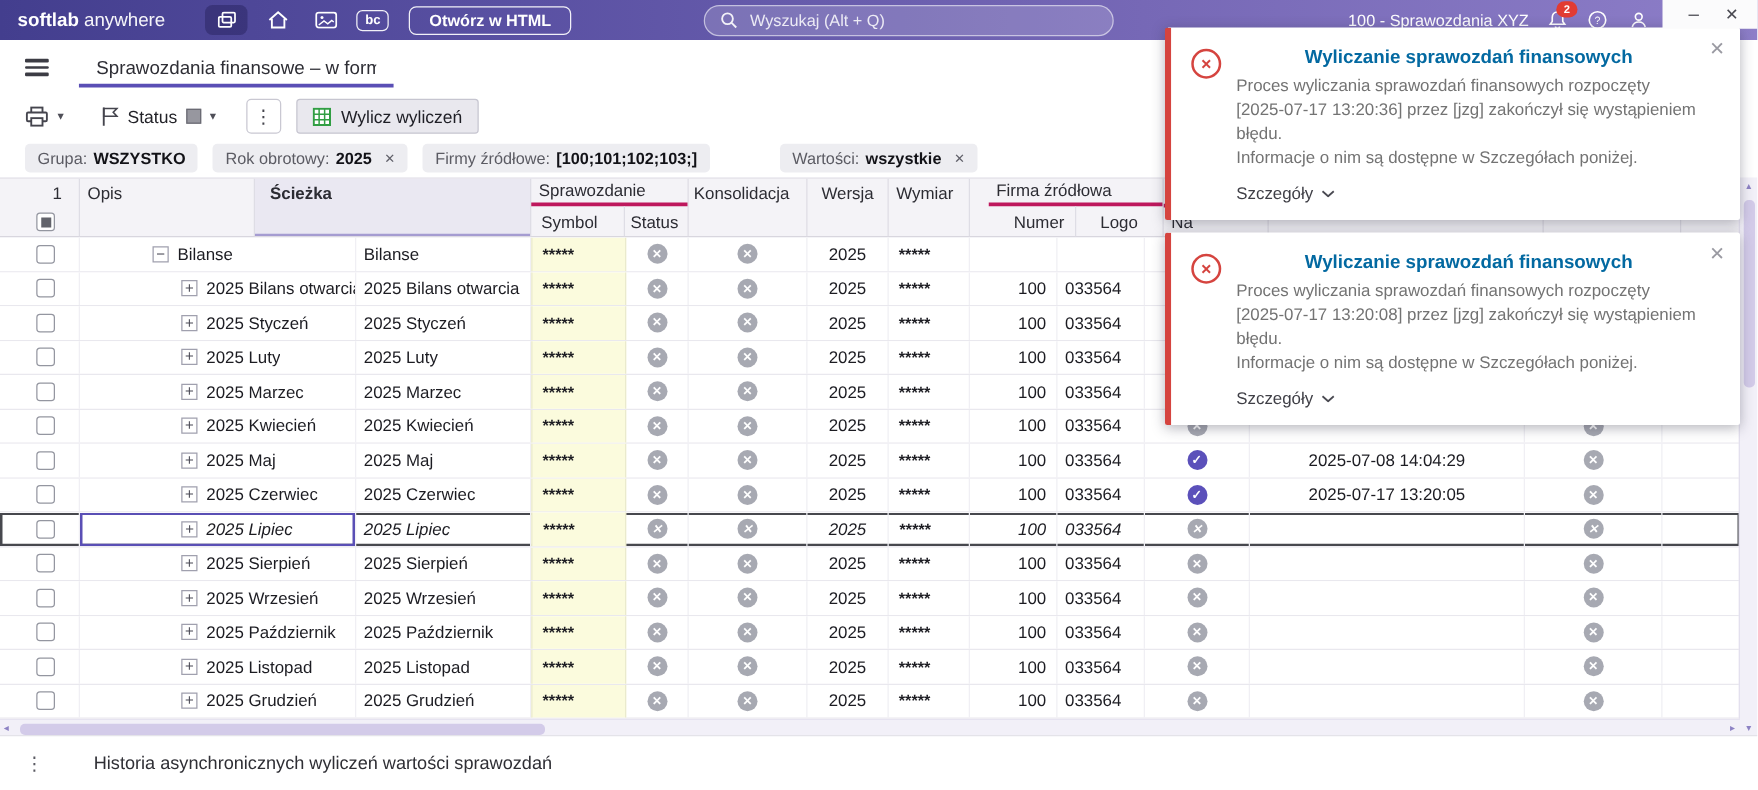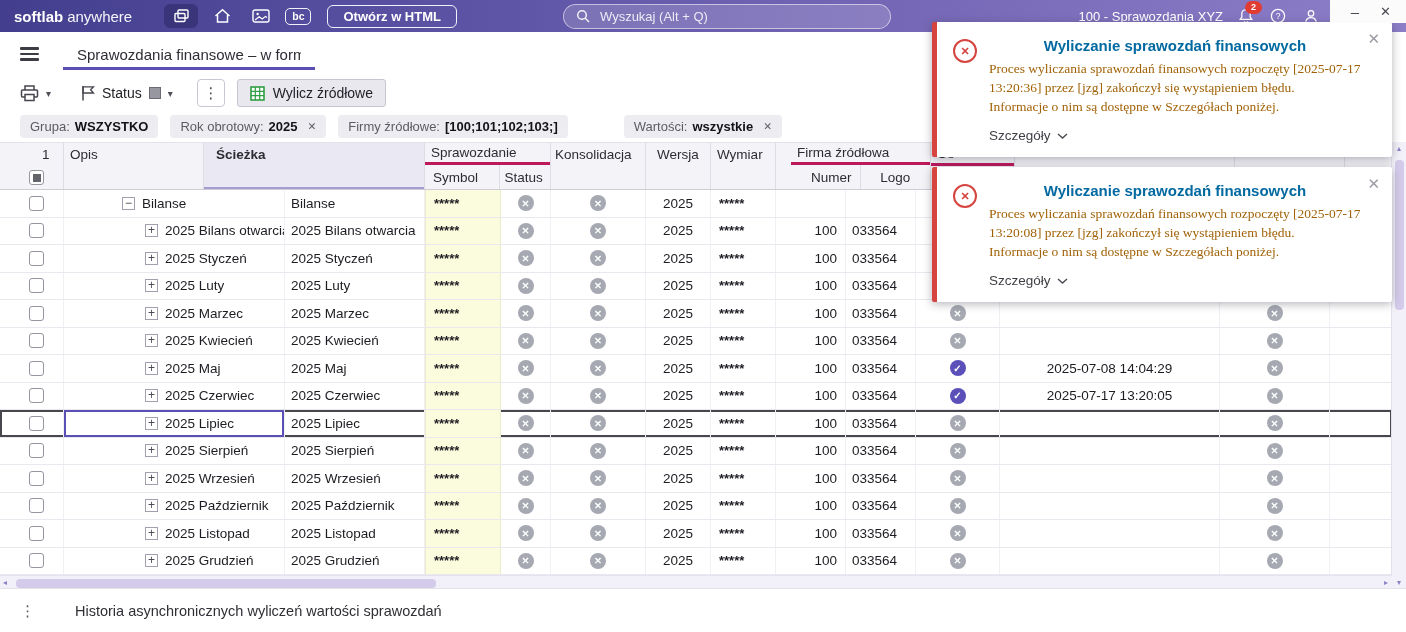--- a/index.html
+++ b/index.html
@@ -78,21 +78,21 @@
   .h2.rt{justify-content:flex-end;}
   .h2.ctr{justify-content:center;}
 
   .w-check{width:64px;} .w-path{width:221px;} .w-opis{width:140px;} .w-spr{width:126px;}
   .w-sym{width:76px;} .w-stat{width:50px;} .w-kons{width:95px;} .w-wer{width:65px;} .w-wym{width:65px;}
   .w-firma{width:140px;margin-left:15px;} .w-num{width:70px;} .w-logo{width:70px;} .w-ost{width:84px;} .w-ts{width:220px;} .w-act{width:110px;}
 
   .tbody{height:385px;overflow:hidden;background:#fff;}
   .tr{display:flex;width:1392px;height:27.5px;border-bottom:1px solid #e9e8ee;box-sizing:border-box;font-size:13.5px;
     color:#1c1c22;position:relative;background:#fff;}
-  .tr.selected{box-shadow:inset 0 0 0 2px #47484e;z-index:2;}
+  .tr.selected{box-shadow:inset 0 0 0 2px #47484e;z-index:2;font-style:italic;}
   .td{display:flex;align-items:center;height:100%;box-sizing:border-box;overflow:hidden;white-space:nowrap;
     border-right:1px solid #f0eff4;flex:0 0 auto;}
   .c-check{width:64px;} .c-path{width:221px;} .c-opis{width:140px;padding-left:6px;}
   .c-symbol{width:76px;background:#fbfbdd;border-left:1px solid #eaeacd;border-right:1px solid #eaeacd;
     padding-left:8px;font-weight:700;font-size:13px;}
   .c-status{width:50px;justify-content:center;}
   .c-kons{width:95px;justify-content:center;}
   .c-wersja{width:65px;justify-content:center;}
   .c-wymiar{width:65px;padding-left:8px;font-weight:700;font-size:13px;}
   .c-numer{width:70px;justify-content:flex-end;padding-right:8px;}
@@ -146,21 +146,21 @@
   
   .toasts{position:absolute;top:22px;right:14px;width:460px;z-index:50;display:flex;flex-direction:column;gap:10px;}
   .toast{position:relative;background:#fff;border-left:5px solid #d5443f;border-radius:2px;
     box-shadow:0 2px 10px rgba(40,40,60,.35);padding:15px 18px 14px 16px;box-sizing:border-box;}
   .toast-close{position:absolute;top:8px;right:12px;font-size:15px;color:#9a9aa2;cursor:pointer;}
   .toast-row{display:flex;}
   .err-icon{flex:0 0 auto;width:24px;height:24px;border:2px solid #d5443f;border-radius:50%;color:#d5443f;font-size:11px;
     font-weight:700;display:flex;align-items:center;justify-content:center;margin:2px 12px 0 0;box-sizing:border-box;}
   .err-icon::before{content:"✕";}
   .toast-title{font-size:15px;font-weight:700;color:#0369a1;margin-bottom:5px;text-align:center;}
-  .toast-text{font-size:13.5px;color:#a16207;line-height:19px;max-width:372px;font-family:Liberation Serif, serif;}
+  .toast-text{font-size:13.5px;color:#737373;line-height:19px;max-width:372px;}
   .toast-details{margin-top:12px;font-size:13.5px;color:#3f3f46;display:flex;align-items:center;gap:6px;cursor:pointer;text-align:center;}
 </style>
 </head>
 <body>
 
 <div class="app">
 
   <div class="topbar">
     <span class="logo">
       <span class="b">softlab</span><span class="l">anywhere</span>
@@ -263,21 +263,21 @@
     <div class="kebab-btn">
       <span>⋮</span>
     </div>
     <button class="calc-btn">
       <span style="display:inline-flex;">
         <svg width="15" height="15" viewBox="0 0 15 15">
             <rect x="1" y="1" width="13" height="13" fill="#fff" stroke="#319e43" stroke-width="1.6"></rect>
             <path d="M1 5.3h13M1 9.7h13M5.3 1v13M9.7 1v13" stroke="#319e43" stroke-width="1.2"></path>
           </svg>
       </span>
-      <span>Wylicz źródłowe</span>
+      <span>Wylicz wyliczeń</span>
     </button>
   </div>
 
   <div class="chips">
     <div class="chip">
       <span class="chip-label">Grupa:</span>
       <span class="chip-value">WSZYSTKO</span>
 
     </div>
     <div class="chip">

